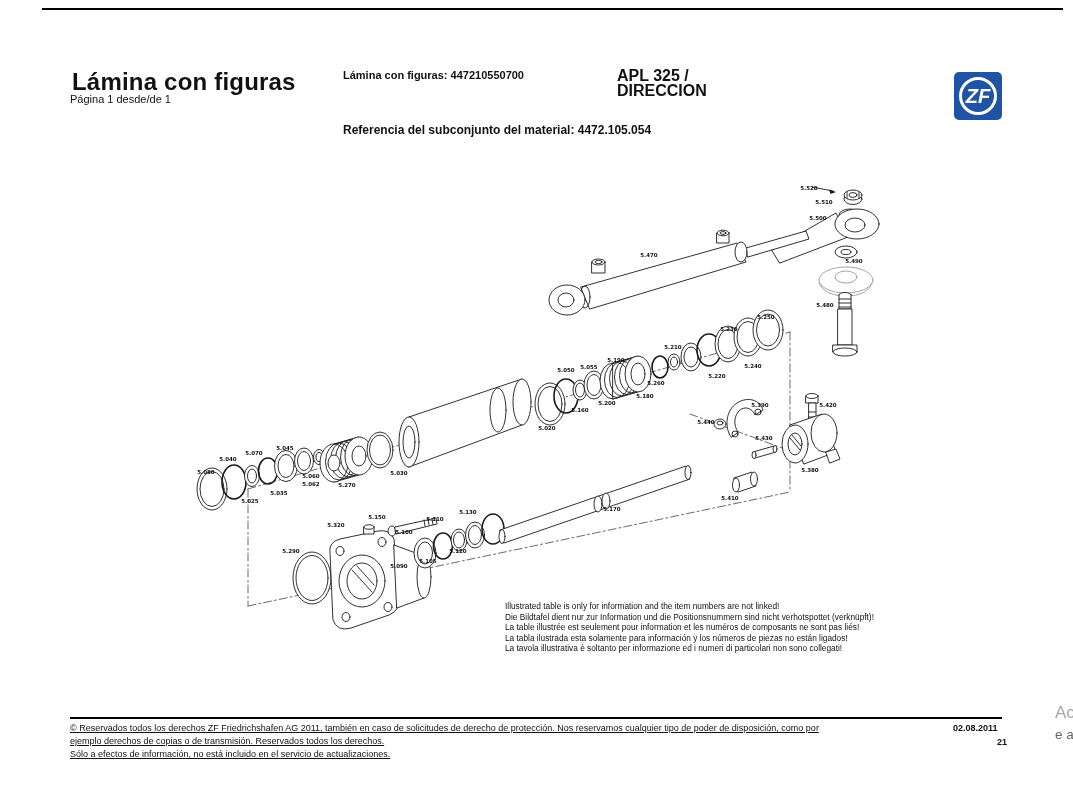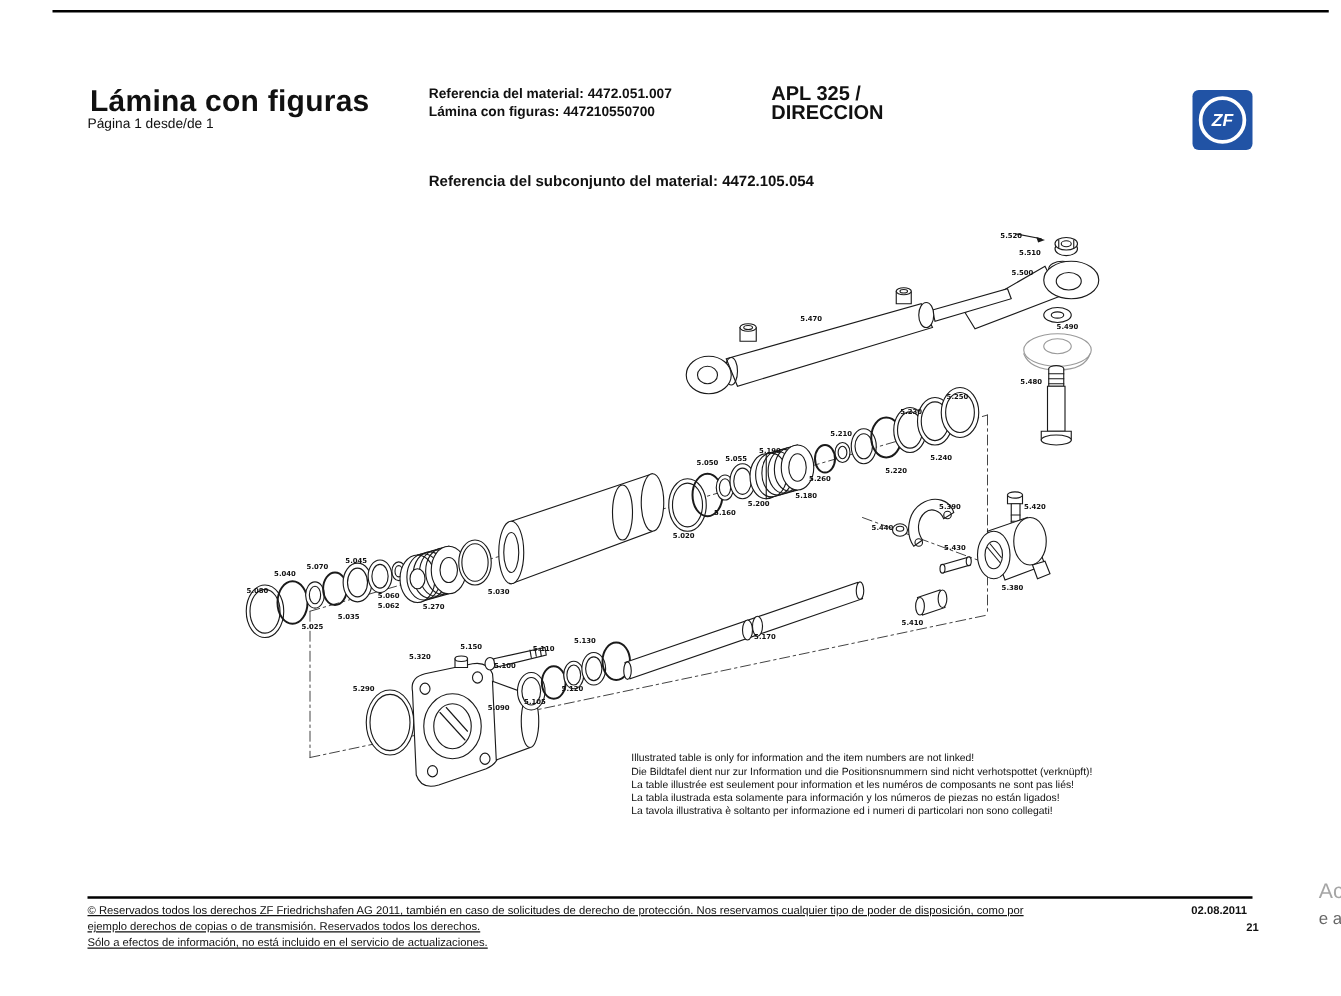--- a/index.html
+++ b/index.html
@@ -9,42 +9,41 @@
   }
   .top-rule{position:absolute;left:42px;top:8px;width:1021px;height:1.5px;background:#000;}
   .title{position:absolute;left:56px;top:68px;font-size:24px;font-weight:bold;letter-spacing:.2px;margin-left:16px;}
   .page-info{position:absolute;left:70px;top:93px;font-size:11px;}
   .refs{position:absolute;left:343px;top:68px;font-size:11px;font-weight:bold;line-height:15px;}
   .refs .sub{font-size:12px;margin-top:40px;}
   .model{position:absolute;left:617px;top:68px;font-size:16px;font-weight:bold;line-height:15px;}
   .zf-logo{position:absolute;left:954px;top:72px;width:48px;height:48px;border-radius:5px;background:#2153a5;}
   .zf-ring{position:absolute;left:5px;top:5px;width:32px;height:32px;border:3px solid #fff;border-radius:50%;}
   .zf-text{position:absolute;left:0;top:0;width:48px;height:48px;display:flex;align-items:center;justify-content:center;
-    color:#fff;font-weight:bold;font-style:italic;font-size:14px;letter-spacing:0px;}
+    color:#fff;font-weight:bold;font-style:italic;font-size:20px;letter-spacing:0px;}
   svg.diagram{position:absolute;left:0;top:0;width:1073px;height:797px;}
   #labels-layer text{font:700 5.5px "DejaVu Sans",sans-serif;fill:#111;text-anchor:middle;}
   .notes{position:absolute;left:505px;top:601px;font-size:8.3px;line-height:10.5px;white-space:nowrap;}
   .footer-rule{position:absolute;left:70px;top:717px;width:932px;height:2px;background:#000;}
   .footer-text{position:absolute;left:70px;top:722px;font-size:9px;line-height:13px;white-space:nowrap;text-decoration:underline;}
   .footer-date{position:absolute;left:953px;top:723px;font-size:9px;font-weight:bold;}
   .footer-page{position:absolute;left:997px;top:737px;font-size:9px;font-weight:bold;}
   .watermark{position:absolute;left:1055px;top:703px;white-space:nowrap;color:#8f8f8f;opacity:.8;}
   .watermark .w1{font-size:17px;}
   .watermark .w2{font-size:13.5px;color:#404040;margin-top:4px;}
 </style>
 </head>
 <body>
 
 <div class="top-rule"></div>
 
 <div class="title">Lámina con figuras</div>
 <div class="page-info">Página 1 desde/de 1</div>
 
 <div class="refs">
-  <div>Referencia del material: 4472.051.007</div>
   <div>Lámina con figuras: 447210550700</div>
   <div class="sub">Referencia del subconjunto del material: 4472.105.054</div>
 </div>
 
 <div class="model">
   <div>APL 325 /</div>
   <div>DIRECCION</div>
 </div>
 
 <div class="zf-logo" style="background: rgb(33, 83, 165);">

